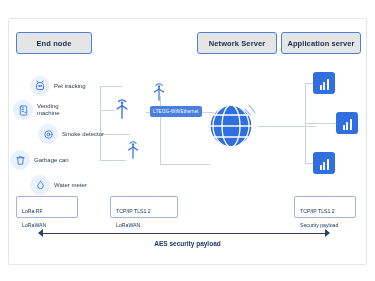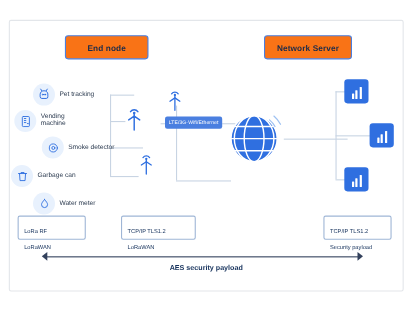--- a/index.html
+++ b/index.html
@@ -21,28 +21,27 @@
     border:1px solid #e3e6ea;
     border-radius:2px;
     background:#fff;
   }
   
   .hdr{
     position:absolute;
     height:20px;
     border:1px solid #4a7fe0;
     border-radius:3px;
-    background:#f97316;
+    background:#e5e5e5;
     color:#1b2b4b;
     font-size:7.5px;
     font-weight:bold;
     display:flex;align-items:center;justify-content:center;
     letter-spacing:.1px;
     white-space:nowrap;
-    margin-left:43px;
   }
   #hdr0{left:16px;top:32px;width:74px;}
   #hdr1{left:97px;top:32px;width:94px;}
   #hdr2{left:197px;top:32px;width:78px;text-align:center;}
   #hdr3{left:281px;top:32px;width:78px;}
 
   
   .dev{
     position:absolute;
     display:flex;align-items:center;
@@ -144,20 +143,23 @@
 <body>
 
 <div id="stage">
   <div class="frame"></div>
 
   <div class="hdr" id="hdr0">
     <span>End node</span>
   </div>
   <div class="hdr" id="hdr2">
     <span>Network Server</span>
+  </div>
+  <div class="hdr" id="hdr3">
+    <span>Application server</span>
   </div>
 
   <div class="ln lnh" style="left:100px;top:86px;width:22px;"></div>
   <div class="ln lnh" style="left:100px;top:110px;width:14px;"></div>
   <div class="ln lnh" style="left:100px;top:134px;width:30px;"></div>
   <div class="ln lnh" style="left:100px;top:160px;width:26px;"></div>
   <div class="ln lnv" style="left:100px;top:86px;height:74px;"></div>
 
   <div class="ln lnv" style="left:160px;top:96px;height:68px;"></div>
   <div class="ln lnh" style="left:160px;top:164px;width:50px;"></div>

